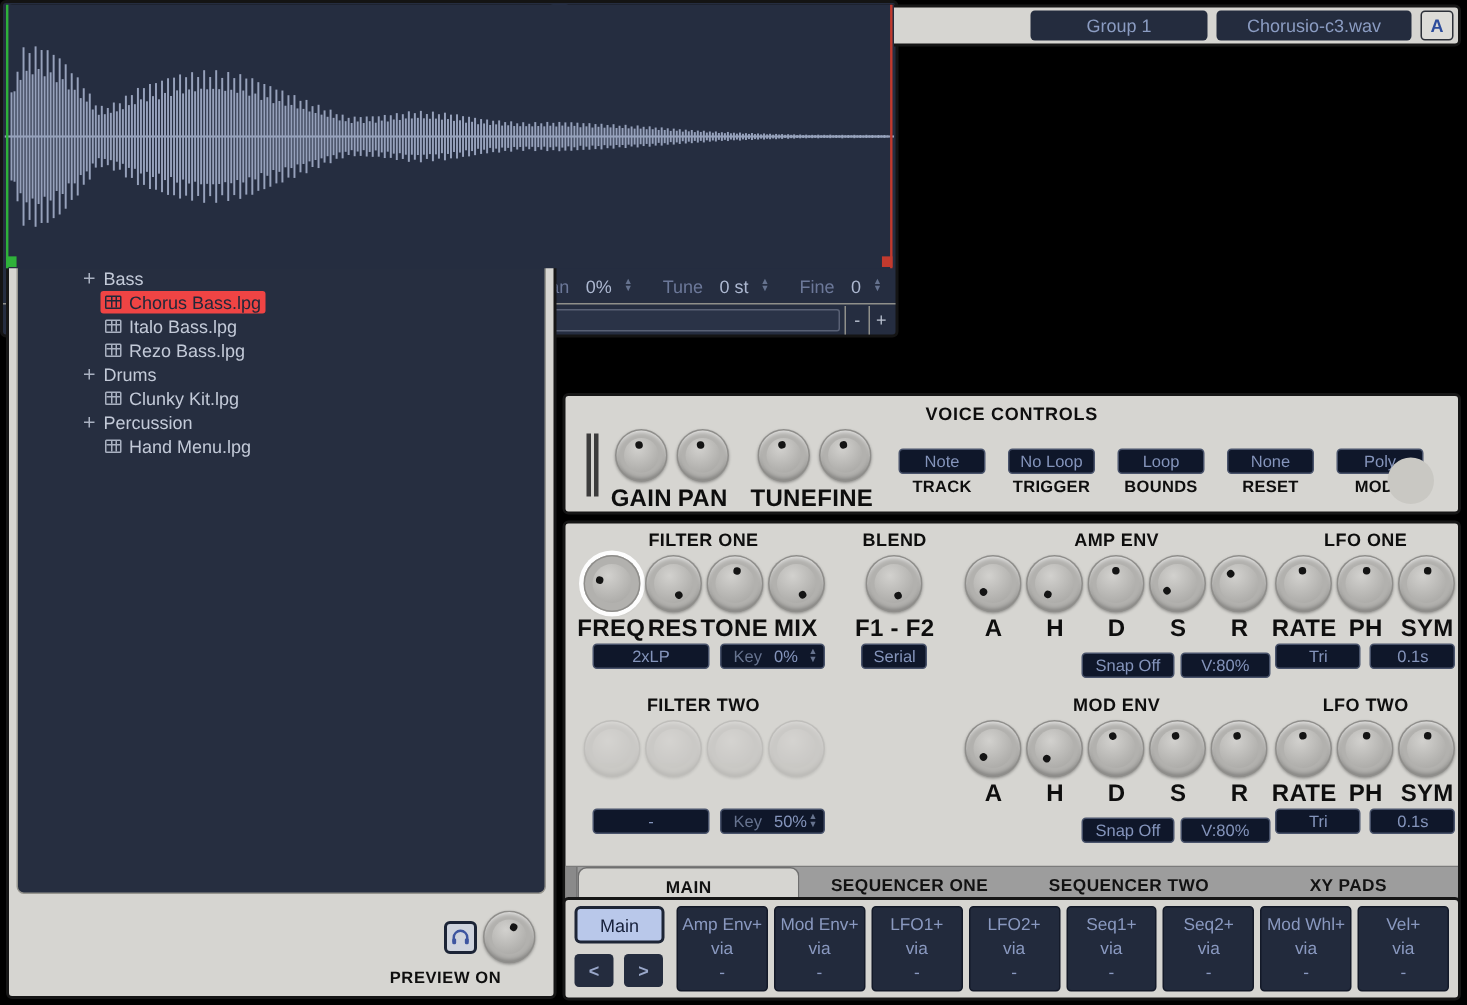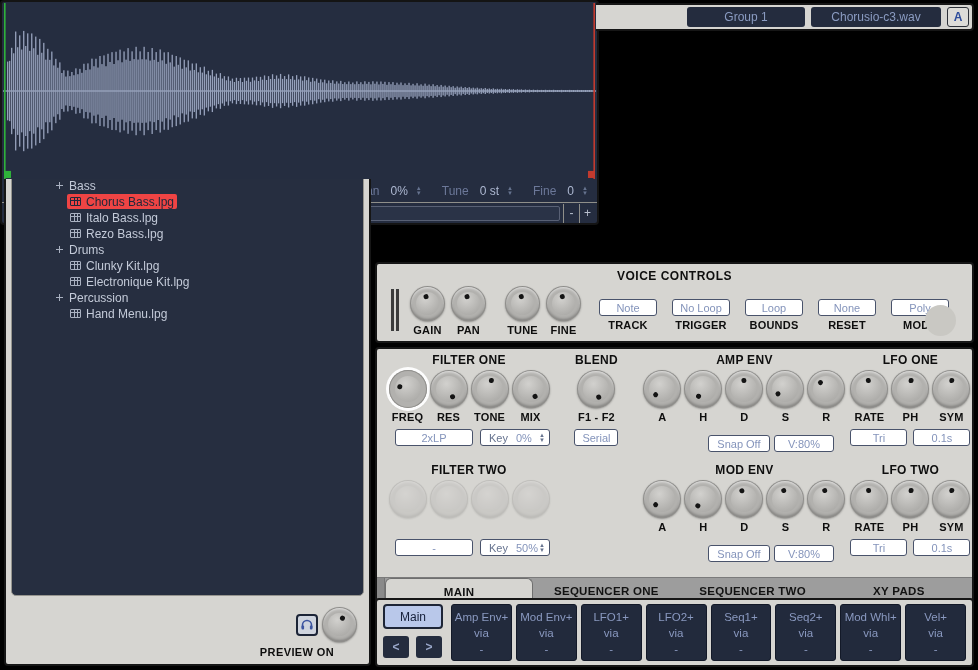--- a/index.html
+++ b/index.html
@@ -50,21 +50,21 @@
                 inset 0 -2px 3px rgba(0,0,0,.28), 0 1px 2px rgba(0,0,0,.35); }
   .knob::after { content:""; position:absolute; inset:6px; border-radius:50%;
     background:radial-gradient(circle at 40% 30%, #d2d1ce, #a3a29f); }
   .knob.sm { width:35px; height:35px; }
   .knob.hl { box-shadow: 0 0 0 3px #fdfdfd, inset 0 0 0 1px #8f8e8b, 0 1px 3px rgba(0,0,0,.45); }
   .kdial { position:absolute; inset:0; z-index:2; }
   .kdot { position:absolute; left:50%; top:8px; width:5px; height:5px; margin-left:-2.5px;
     border-radius:50%; background:#141414; }
   .knob.ghost { opacity:.32; }
   .knob-unit { display:flex; flex-direction:column; align-items:center; width:41px; }
-  .knob-label { font-size:11px; font-weight:bold; color:#0e0e0e; margin-top:3px; height:13px; letter-spacing:.2px; white-space:nowrap; }
+  .knob-label { font-size:16px; font-weight:bold; color:#0e0e0e; margin-top:3px; height:13px; letter-spacing:.2px; white-space:nowrap; }
   
   #top-right-bar { left:375px; top:3px; width:599px; height:28px;
     display:flex; align-items:center; padding:0 3px; gap:6px; }
   .lightbtn { background:#dddcd8; border:1px solid #2c3038; border-radius:3px; height:20px;
     display:flex; align-items:center; justify-content:center; gap:5px;
     font-size:12px; color:#151c2c; padding:0 12px; }
   .darkchip { background:#242c3e; border-radius:3px; height:20px; padding:0 10px;
     display:flex; align-items:center; justify-content:center; color:#8b9cc2; font-size:12px; }
   #menu-btn { width:84px; }
   #group-chip { width:118px; }
@@ -96,42 +96,42 @@
   #grip { width:8px; height:42px; margin-top:3px; margin-right:8px;
     border-left:3px solid #3c3c3c; border-right:3px solid #3c3c3c; }
   #voice-row .knob-unit:nth-child(4) { margin-left:13px; } 
   .vselect-group { display:flex; flex-direction:column; align-items:center; margin-left:15px; margin-top:13px; }
   .vselect-group .dsel { min-width:58px; }
   .vselect-group .vlabel { font-size:11px; font-weight:bold; color:#0e0e0e; margin-top:3px; letter-spacing:.2px; }
   #voice-row .vselect-group:last-child { margin-left:42px; }
   #ghost-circle { position:absolute; right:16px; top:22px; width:31px; height:31px;
     border-radius:50%; background:#c9c8c3; }
   
-  .dsel { height:17px; background:#ffffff; border:1px solid #49536b; border-radius:3px;
+  .dsel { height:17px; background:#0f172a; border:1px solid #49536b; border-radius:3px;
     color:#8494bb; font-size:11px; display:flex; align-items:center; justify-content:center;
     padding:0 6px; white-space:nowrap; }
   .dsel .pfx { color:#66738f; margin-right:8px; }
   
   #main-panel { left:375px; top:347px; width:599px; height:259px; overflow:hidden; }
   .srow { display:flex; padding-left:10px; }
   #row-one { margin-top:4px; }
   #row-two { margin-top:11px; }
   .scol { display:flex; flex-direction:column; align-items:center; }
   .stitle { font-weight:bold; font-size:12px; color:#0e0e0e; height:16px; letter-spacing:.3px; }
   .krow { display:flex; margin-top:1px; }
   .selrow { display:flex; margin-top:5px; width:100%; justify-content:center; }
   .col-filter { width:172px; }
   .col-blend { width:84px; margin-left:6px; }
   .col-env { width:212px; margin-left:6px; }
   .col-lfo { width:131px; margin-left:2px; }
   .col-filter .selrow { justify-content:flex-start; padding-left:8px; }
   .col-filter .dsel:first-child { width:78px; }
   .col-filter .dsel + .dsel { margin-left:7px; width:70px; justify-content:flex-start; padding:0 4px 0 8px; }
   .col-blend .dsel { width:44px; }
-  .col-env .selrow { justify-content:flex-start; padding-left:66px;margin-top:11px; }
+  .col-env .selrow { justify-content:flex-end; padding-left:66px;margin-top:11px; }
   .col-env .dsel:first-child { width:62px; }
   .col-env .dsel + .dsel { margin-left:4px; width:60px; }
   .col-lfo .dsel { width:57px; }
   .col-lfo .dsel + .dsel { margin-left:6px; }
   
   #tabbar { position:absolute; left:0; right:0; bottom:0; height:27px; background:#9d9d9d;
     display:flex; border-top:1px solid #7b7b7b; border-radius:0 0 2px 2px; }
   .tab-stub { width:8px; background:#8a8a8a; border-right:1px solid #767676; flex:none; }
   .tab { flex:1; display:flex; align-items:center; justify-content:center;
     font-weight:bold; font-size:11.5px; color:#121212; letter-spacing:.3px; }
@@ -232,26 +232,20 @@
       <div class="tree-item" style="padding-left: 36px;">
         <span class="ti-wrap">
           <span class="plus"></span>
           <span>Drums</span>
         </span>
       </div>
       <div class="tree-item" style="padding-left: 51px;">
         <span class="ti-wrap">
           <span class="file-icon"></span>
           <span>Clunky Kit.lpg</span>
-        </span>
-      </div>
-      <div class="tree-item" style="padding-left: 51px;">
-        <span class="ti-wrap">
-          <span class="file-icon"></span>
-          <span>Electronique Kit.lpg</span>
         </span>
       </div>
       <div class="tree-item" style="padding-left: 36px;">
         <span class="ti-wrap">
           <span class="plus"></span>
           <span>Percussion</span>
         </span>
       </div>
       <div class="tree-item" style="padding-left: 51px;">
         <span class="ti-wrap">

